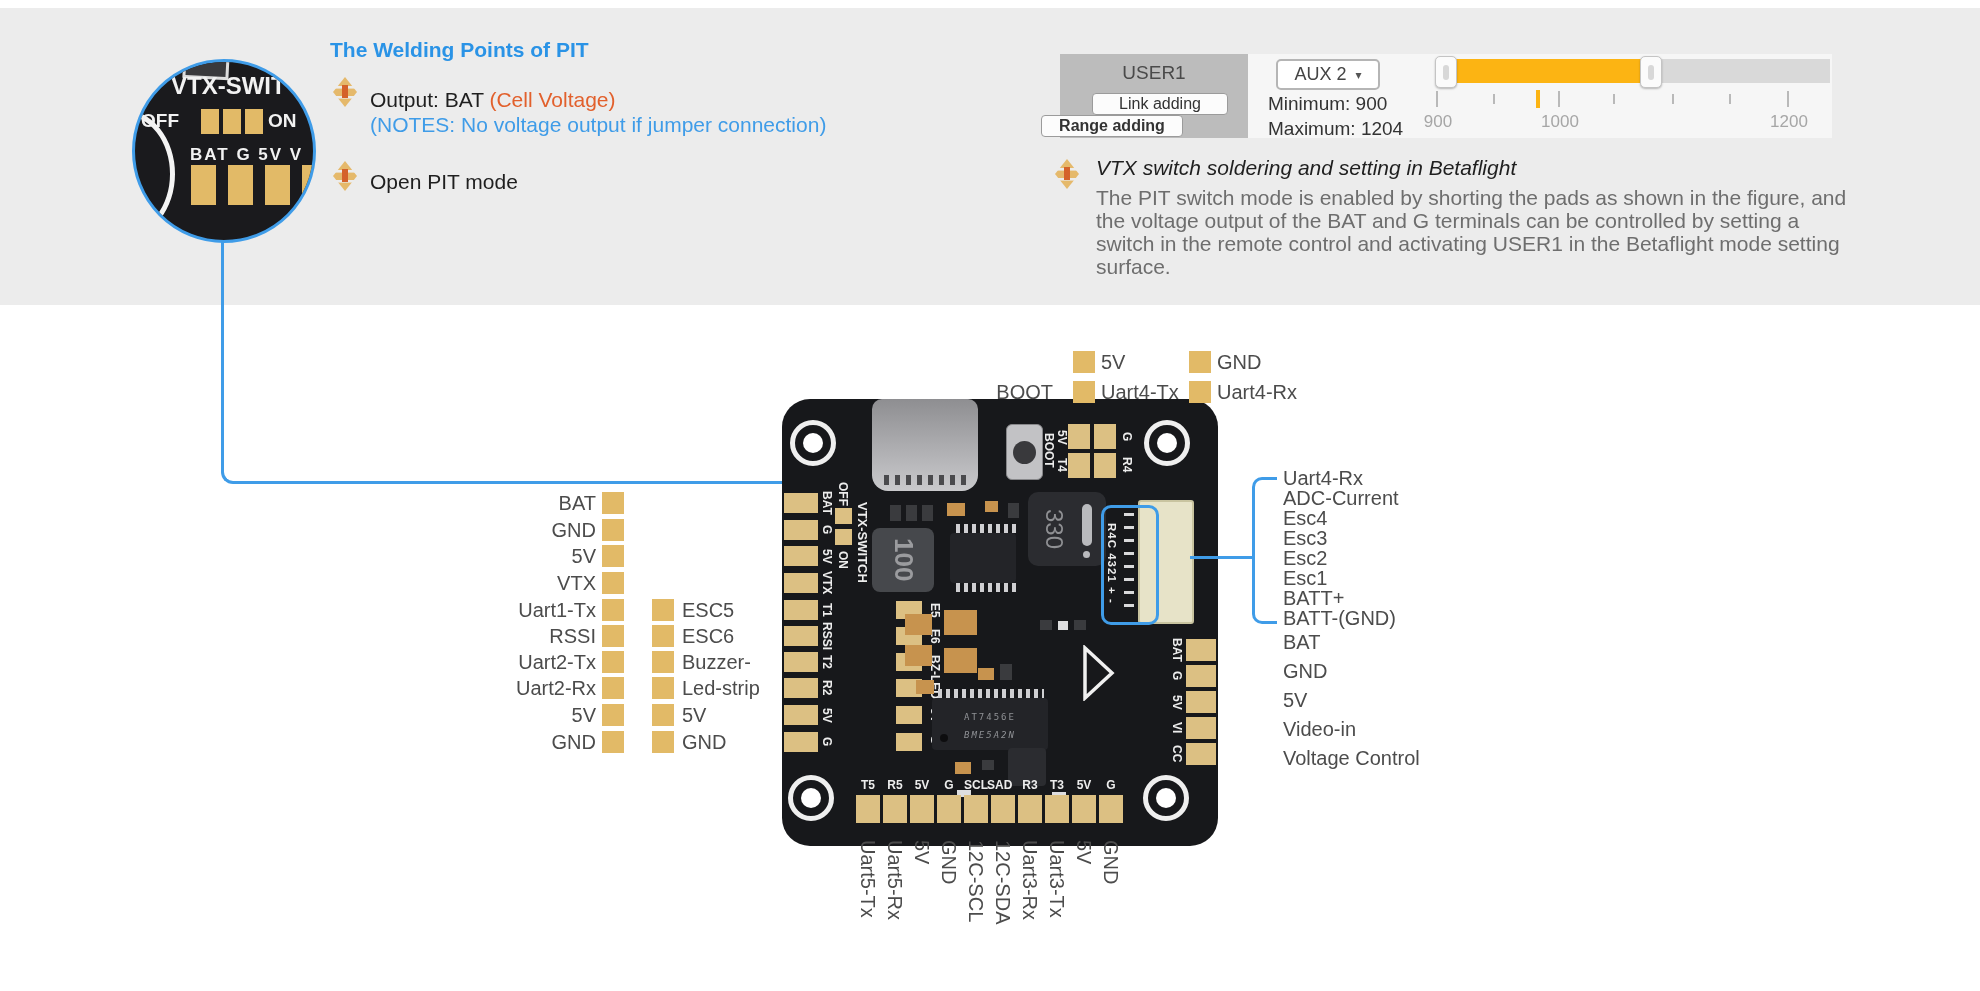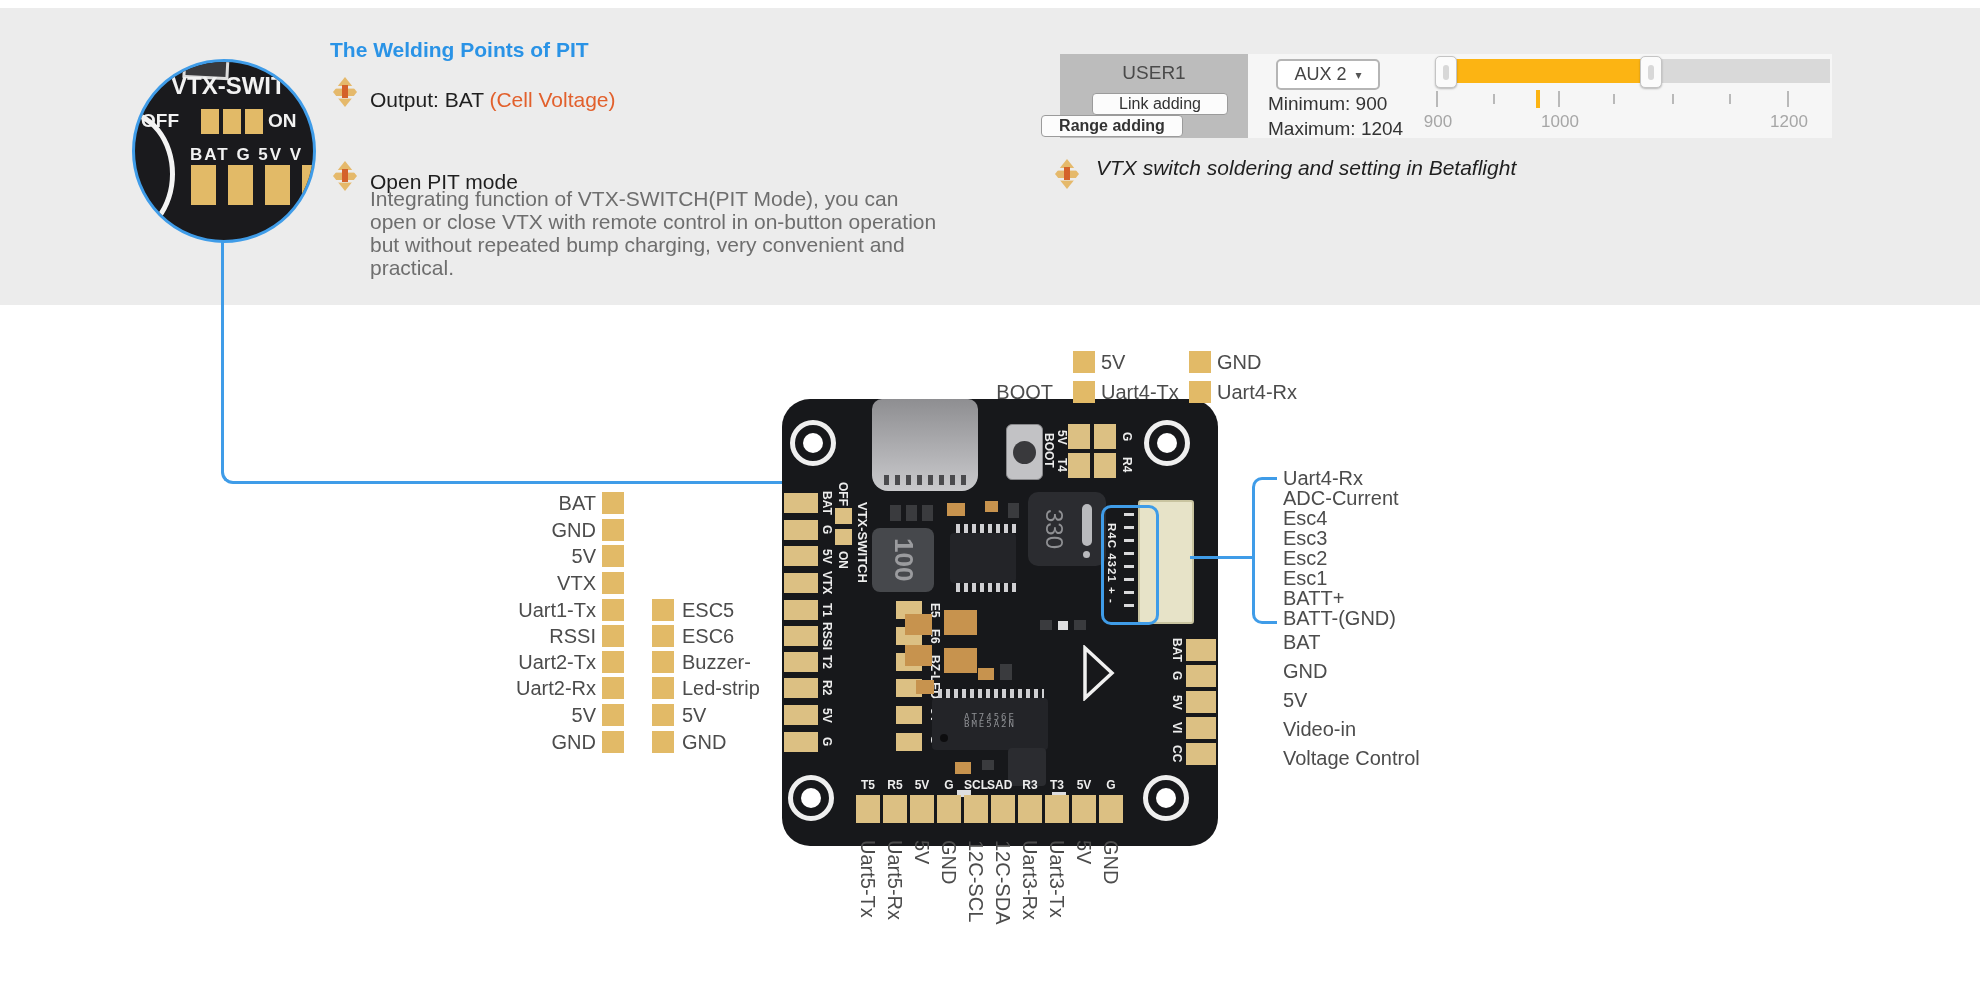--- a/index.html
+++ b/index.html
@@ -96,28 +96,28 @@
   <div class="elbow"></div>
 
   <div class="title" style="left:330px;top:38px;">The Welding Points of PIT</div>
   <svg class="icon" style="left:332px;top:76px;" viewBox="0 0 26 32">
     <polygon points="13,1 25,16 13,31 1,16" fill="#e5b96b"></polygon>
     <rect x="0" y="10" width="26" height="2.6" fill="#ececec"></rect>
     <rect x="0" y="20" width="26" height="2.6" fill="#ececec"></rect>
     <rect x="10" y="9" width="6" height="13" fill="#d4622a"></rect>
   </svg>
   <div class="h1" style="left:370px;top:80px;"><span>Output: BAT </span><span class="orange">(Cell Voltage)</span></div>
+  <div class="h1 blue" style="left:370px;top:105px;">(NOTES: No voltage output if jumper connection)</div>
   <svg class="icon" style="left:332px;top:160px;" viewBox="0 0 26 32">
     <polygon points="13,1 25,16 13,31 1,16" fill="#e5b96b"></polygon>
     <rect x="0" y="10" width="26" height="2.6" fill="#ececec"></rect>
     <rect x="0" y="20" width="26" height="2.6" fill="#ececec"></rect>
     <rect x="10" y="9" width="6" height="13" fill="#d4622a"></rect>
   </svg>
   <div class="h1" style="left:370px;top:162px;">Open PIT mode</div>
-  <div class="body" style="left:370px;top:187px;width:575px;">Integrating function of VTX-SWITCH(PIT Mode), you can open or close VTX with remote control in on-button operation but without repeated bump charging, very convenient and practical.</div>
 
   <div class="bfwhite"></div>
   <div class="bfgray"></div>
   <div class="bfmode">USER1</div>
   <div class="bfbtn" style="left:1092px;top:93px;width:134px;height:20px;">Link adding</div>
   <div class="bfbtn" style="left:1041px;top:115px;width:140px;height:20px;font-weight:bold;">Range adding</div>
   <div class="dd">
       <span>AUX 2</span>
       <span style="font-size:12px;color:#555;">▾</span>
     </div>
@@ -143,20 +143,21 @@
   <div class="tlabel" style="left:1560px;top:112px;">1000</div>
   <div class="tlabel" style="left:1789px;top:112px;">1200</div>
 
   <svg class="icon" style="left:1054px;top:158px;" viewBox="0 0 26 32">
     <polygon points="13,1 25,16 13,31 1,16" fill="#e5b96b"></polygon>
     <rect x="0" y="10" width="26" height="2.6" fill="#ececec"></rect>
     <rect x="0" y="20" width="26" height="2.6" fill="#ececec"></rect>
     <rect x="10" y="9" width="6" height="13" fill="#d4622a"></rect>
   </svg>
   <div class="h1" style="left:1096px;top:148px;font-style:italic;">VTX switch soldering and setting in Betaflight</div>
+  <div class="body" style="left:1096px;top:186px;width:765px;">The PIT switch mode is enabled by shorting the pads as shown in the figure, and the voltage output of the BAT and G terminals can be controlled by setting a switch in the remote control and activating USER1 in the Betaflight mode setting surface.</div>
 
   <div class="pcb"></div>
   <div class="hole" style="left:790px;top:420px;">
       <i></i>
     </div>
   <div class="hole" style="left:1144px;top:420px;">
       <i></i>
     </div>
   <div class="hole" style="left:788px;top:775px;">
       <i></i>
@@ -226,21 +227,21 @@
   <div class="chip" style="left:950px;top:533px;width:66px;height:50px;"></div>
   <div class="legs" style="left:956px;top:583px;width:60px;"></div>
   <div class="chip" style="left:1028px;top:492px;width:78px;height:74px;background:#2b2c30;border-radius:10px;">
     <div class="vert" style="position:absolute;left:12px;top:8px;height:58px;color:#8f9093;font-size:24px;">330</div>
     <div style="position:absolute;right:14px;top:12px;width:10px;height:42px;background:#b9babd;border-radius:5px;"></div>
     <div style="position:absolute;right:16px;bottom:8px;width:7px;height:7px;background:#b9babd;border-radius:50%;"></div>
   </div>
   <div class="legs" style="left:938px;top:689px;width:106px;"></div>
   <div class="chip" style="left:932px;top:698px;width:116px;height:52px;">
     <div class="ctext" style="left:0;top:14px;width:116px;">AT7456E</div>
-    <div class="ctext" style="left:0;top:21px;width:116px;">BME5A2N</div>
+    <div class="ctext" style="left:0;top:32px;width:116px;font-style:italic;">BME5A2N</div>
     <div style="position:absolute;left:8px;bottom:8px;width:8px;height:8px;background:#0d0d0f;border-radius:50%;"></div>
   </div>
   <svg class="tri" style="left:1082px;top:645px;" width="34" height="56" viewBox="0 0 34 56">
     <polygon points="3,3 30,28 3,53" fill="none" stroke="#f0f0f0" stroke-width="3.5"></polygon>
   </svg>
 
   <div>
     <div class="smd" style="left:890px;top:505px;width:11px;height:16px;background:#3a3b3e;"></div>
     <div class="smd" style="left:906px;top:505px;width:11px;height:16px;background:#3a3b3e;"></div>
     <div class="smd" style="left:922px;top:505px;width:11px;height:16px;background:#3a3b3e;"></div>

